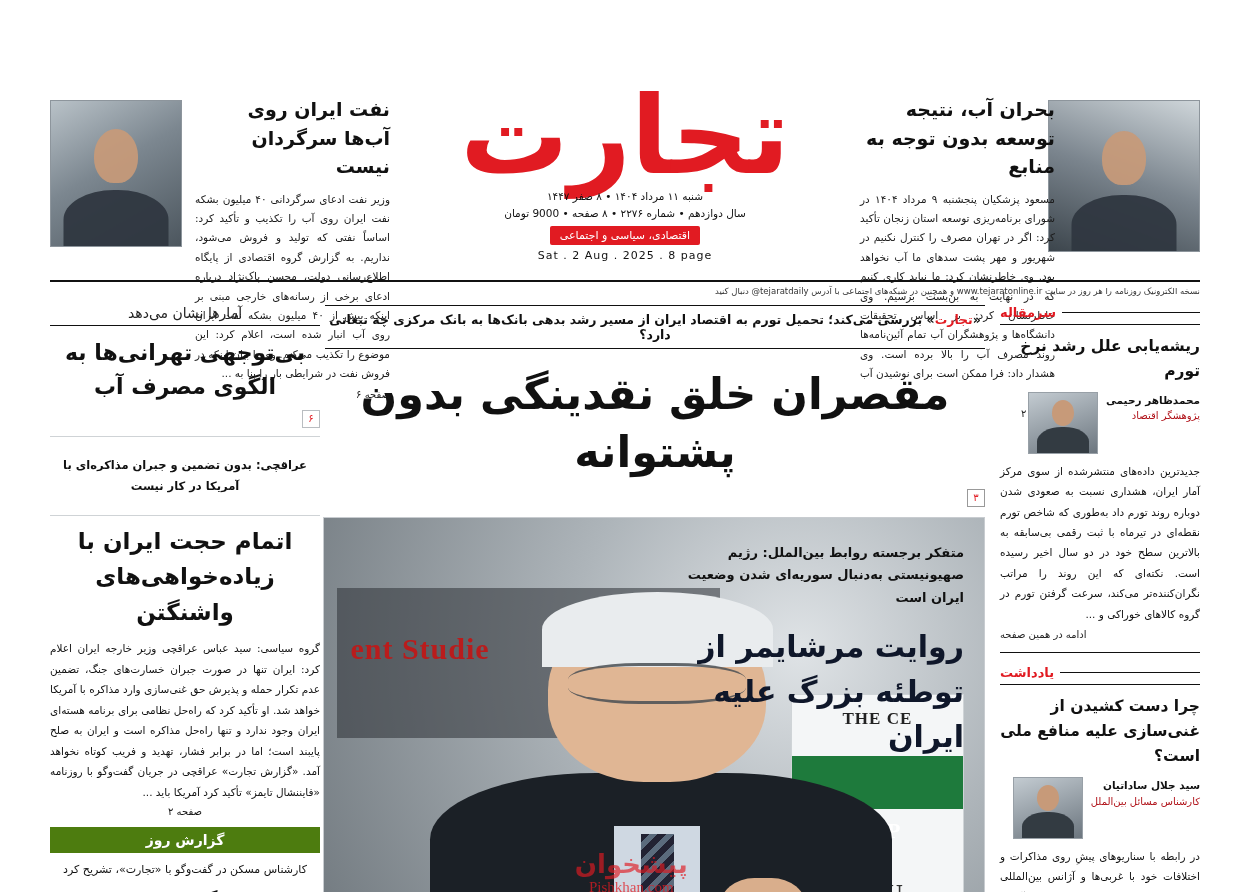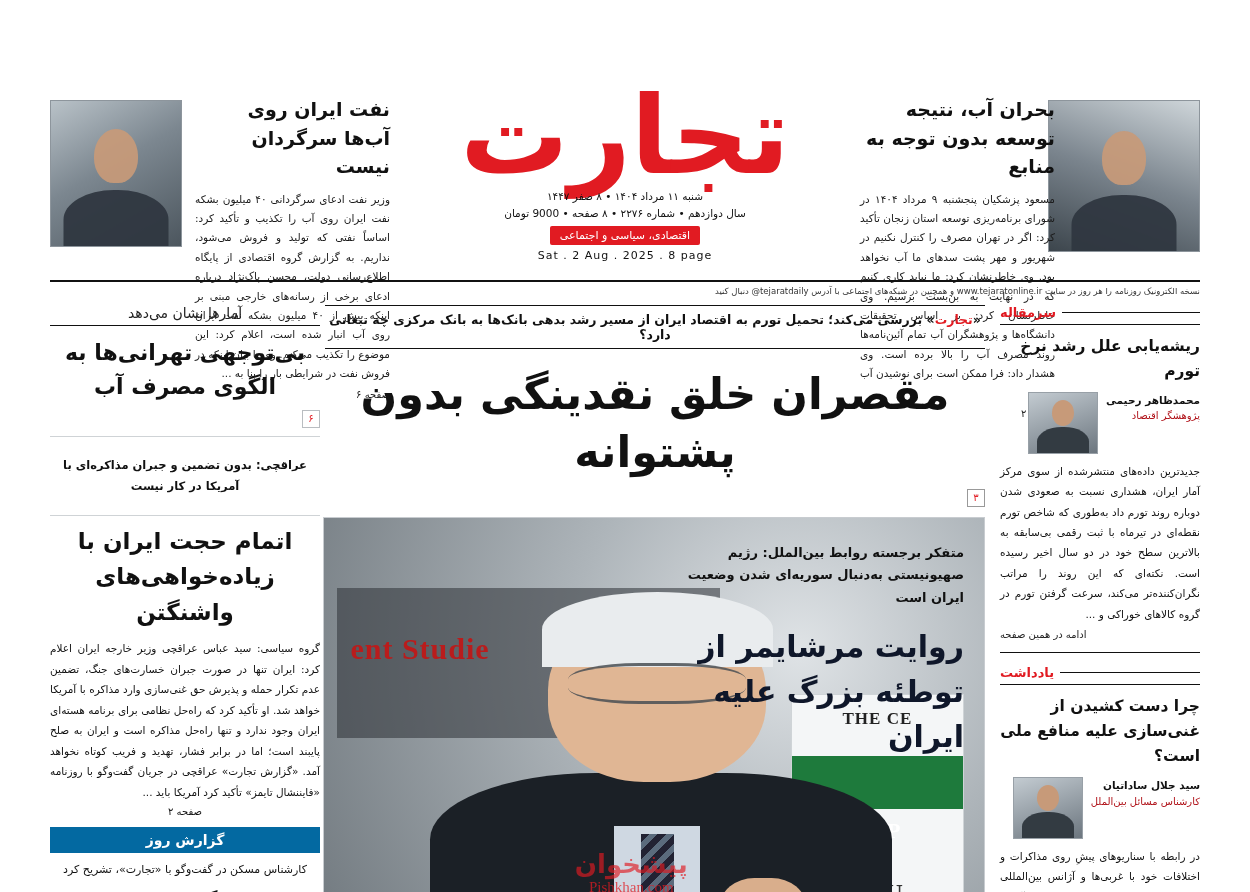--- a/index.html
+++ b/index.html
@@ -122,21 +122,21 @@
   .lc-head{text-align:center;font-size:14px;color:#222;border-bottom:1px solid #111;padding-bottom:4px;}
   .lc-title{font-size:22px;font-weight:bold;line-height:1.55;text-align:center;margin:10px 0 6px;}
   .lc-sq{display:flex;justify-content:flex-start;}
   .sqbox{width:16px;height:16px;border:1px solid #b9bdc1;color:#e11b22;font-size:10px;line-height:16px;text-align:center;}
   .lc-sub{font-size:11.5px;line-height:1.8;text-align:center;color:#111;border-top:1px solid #cfd3d6;
     border-bottom:1px solid #cfd3d6;padding:18px 0;margin:8px 0;font-weight:bold;}
   .lc-title2{font-size:23px;font-weight:bold;line-height:1.55;text-align:center;margin:8px 0;}
   .lc-body{font-size:10.5px;line-height:1.95;text-align:justify;}
   .lc-page{font-size:10px;text-align:center;margin-top:4px;}
 
-  .red-band{background:#0369a1;color:#fff;text-align:center;font-size:14px;font-weight:bold;
+  .red-band{background:#4d7c0f;color:#fff;text-align:center;font-size:14px;font-weight:bold;
     padding:5px 0;margin-top:10px;}
   .gr-kicker{font-size:11px;text-align:center;margin:8px 0 6px;line-height:1.7;}
   .gr-title{font-size:21px;font-weight:bold;text-align:center;line-height:1.6;margin-bottom:8px;}
 
   .sep{height:1px;background:#111;margin:12px 0;}
 </style>
 </head>
 <body>
 
 <div class="page">

